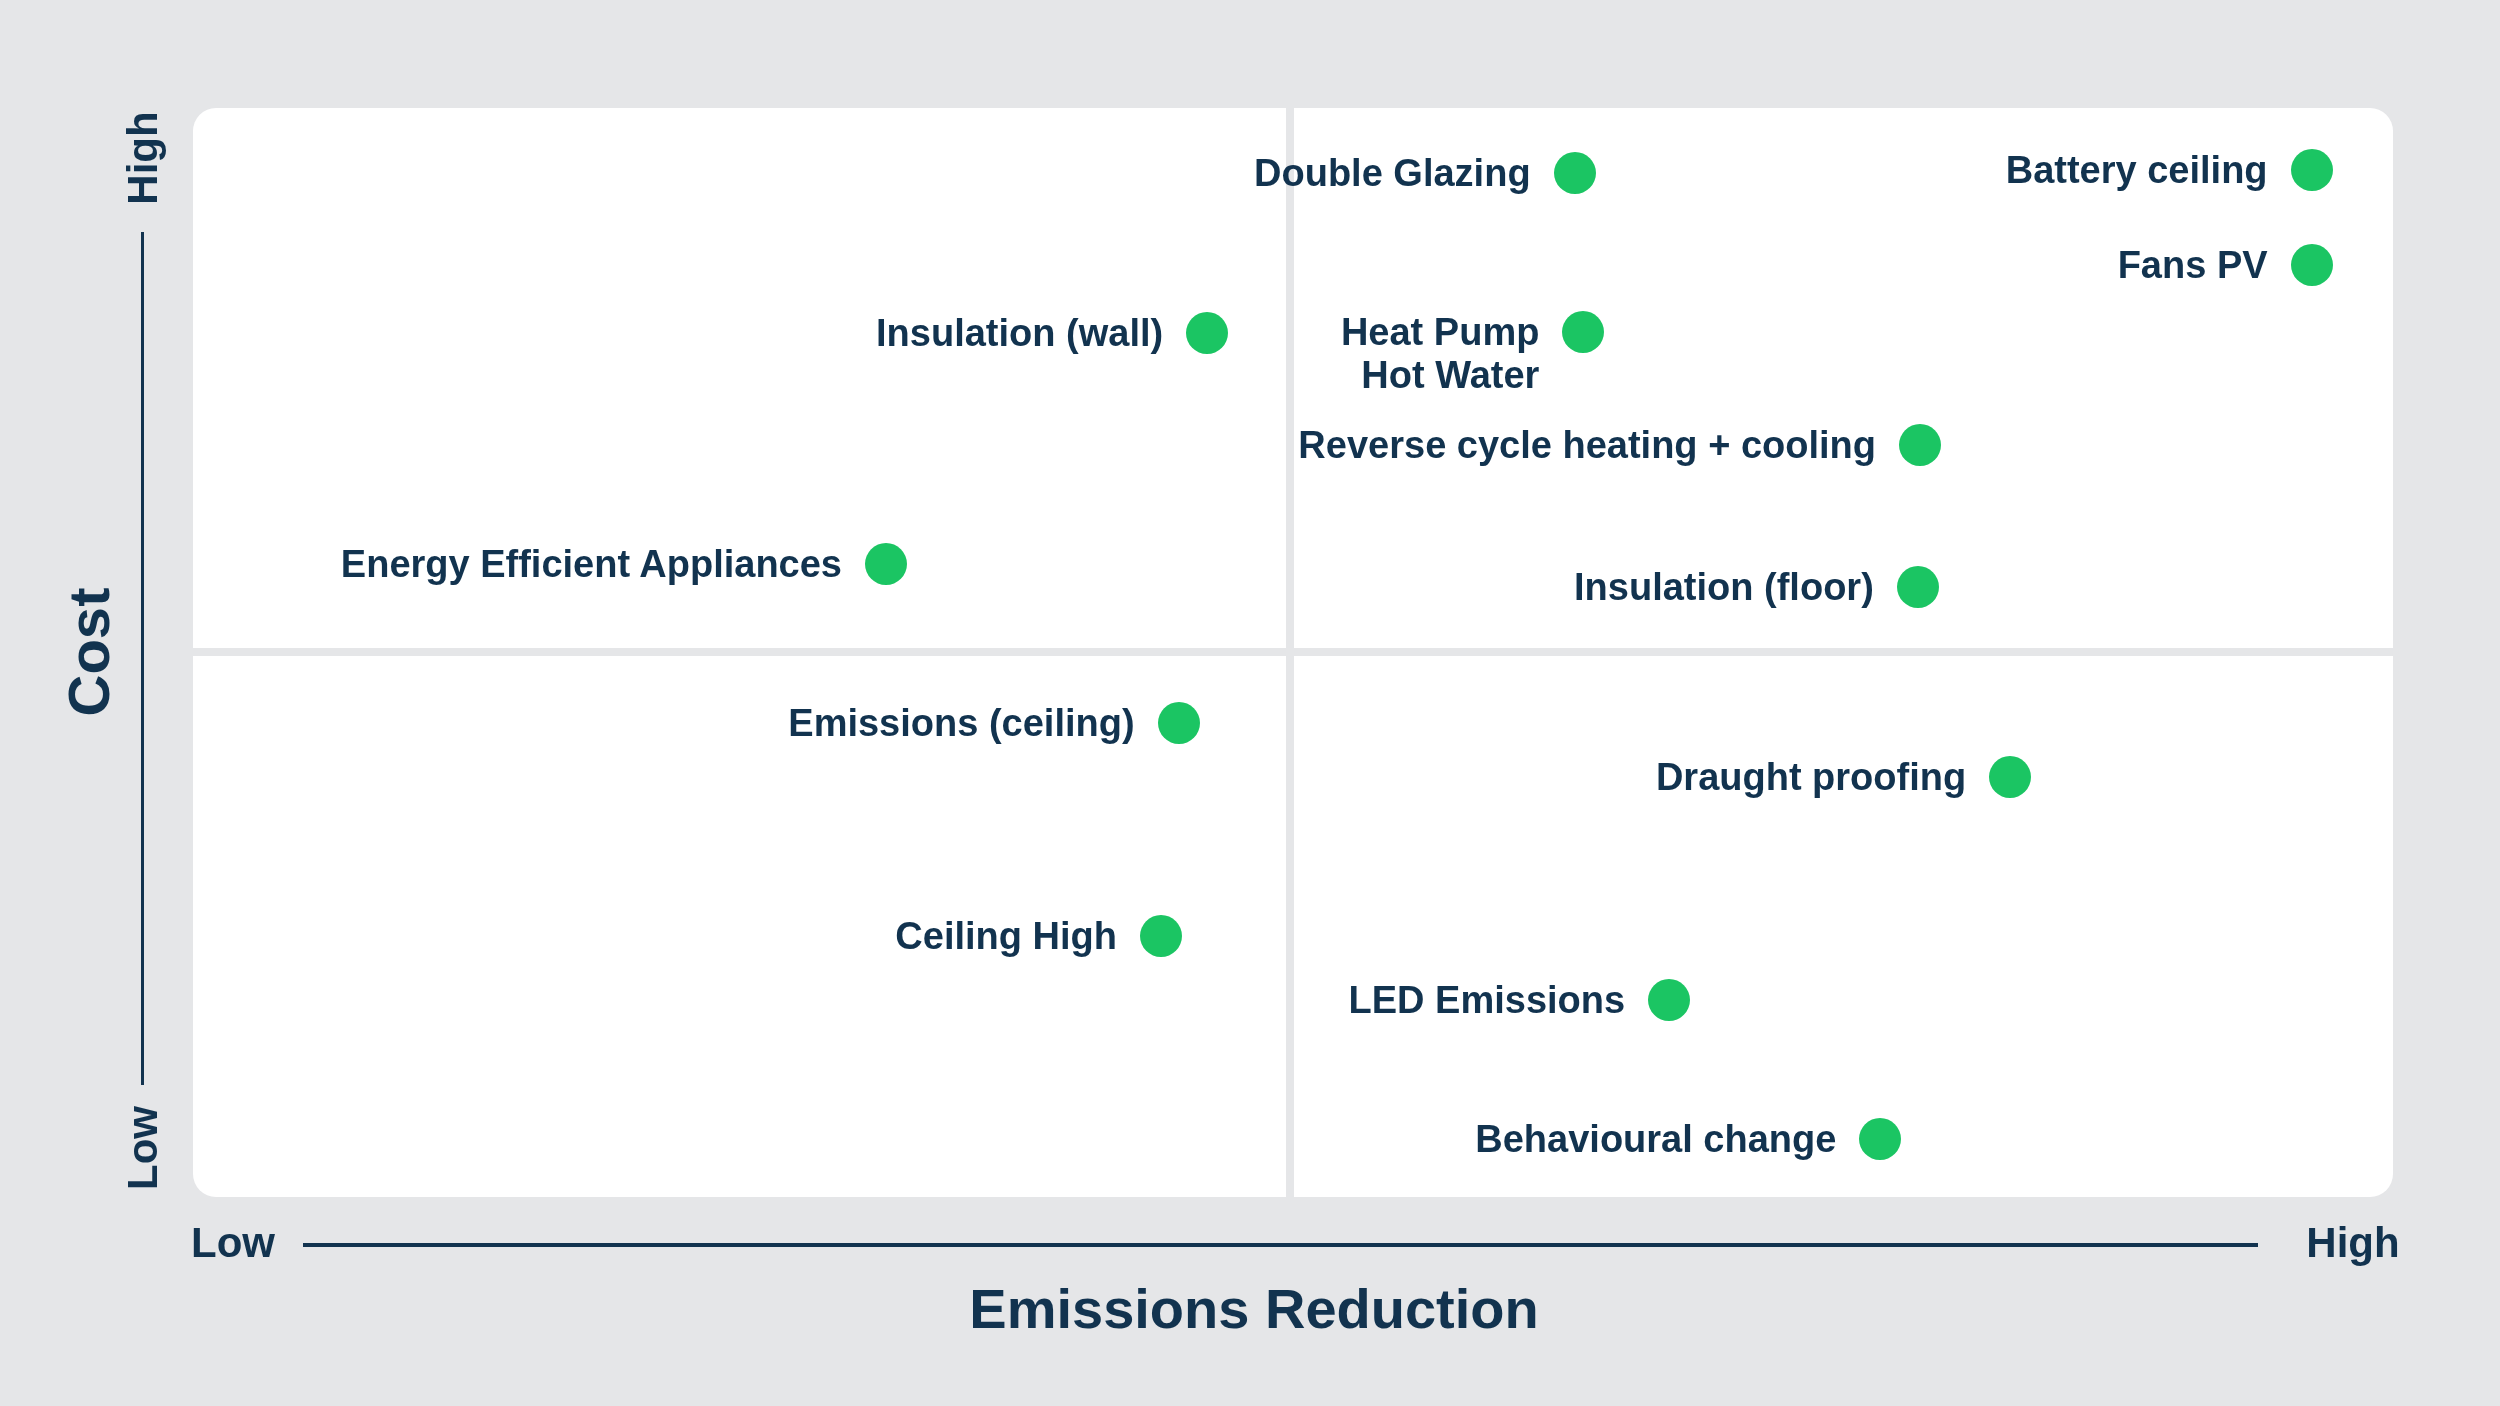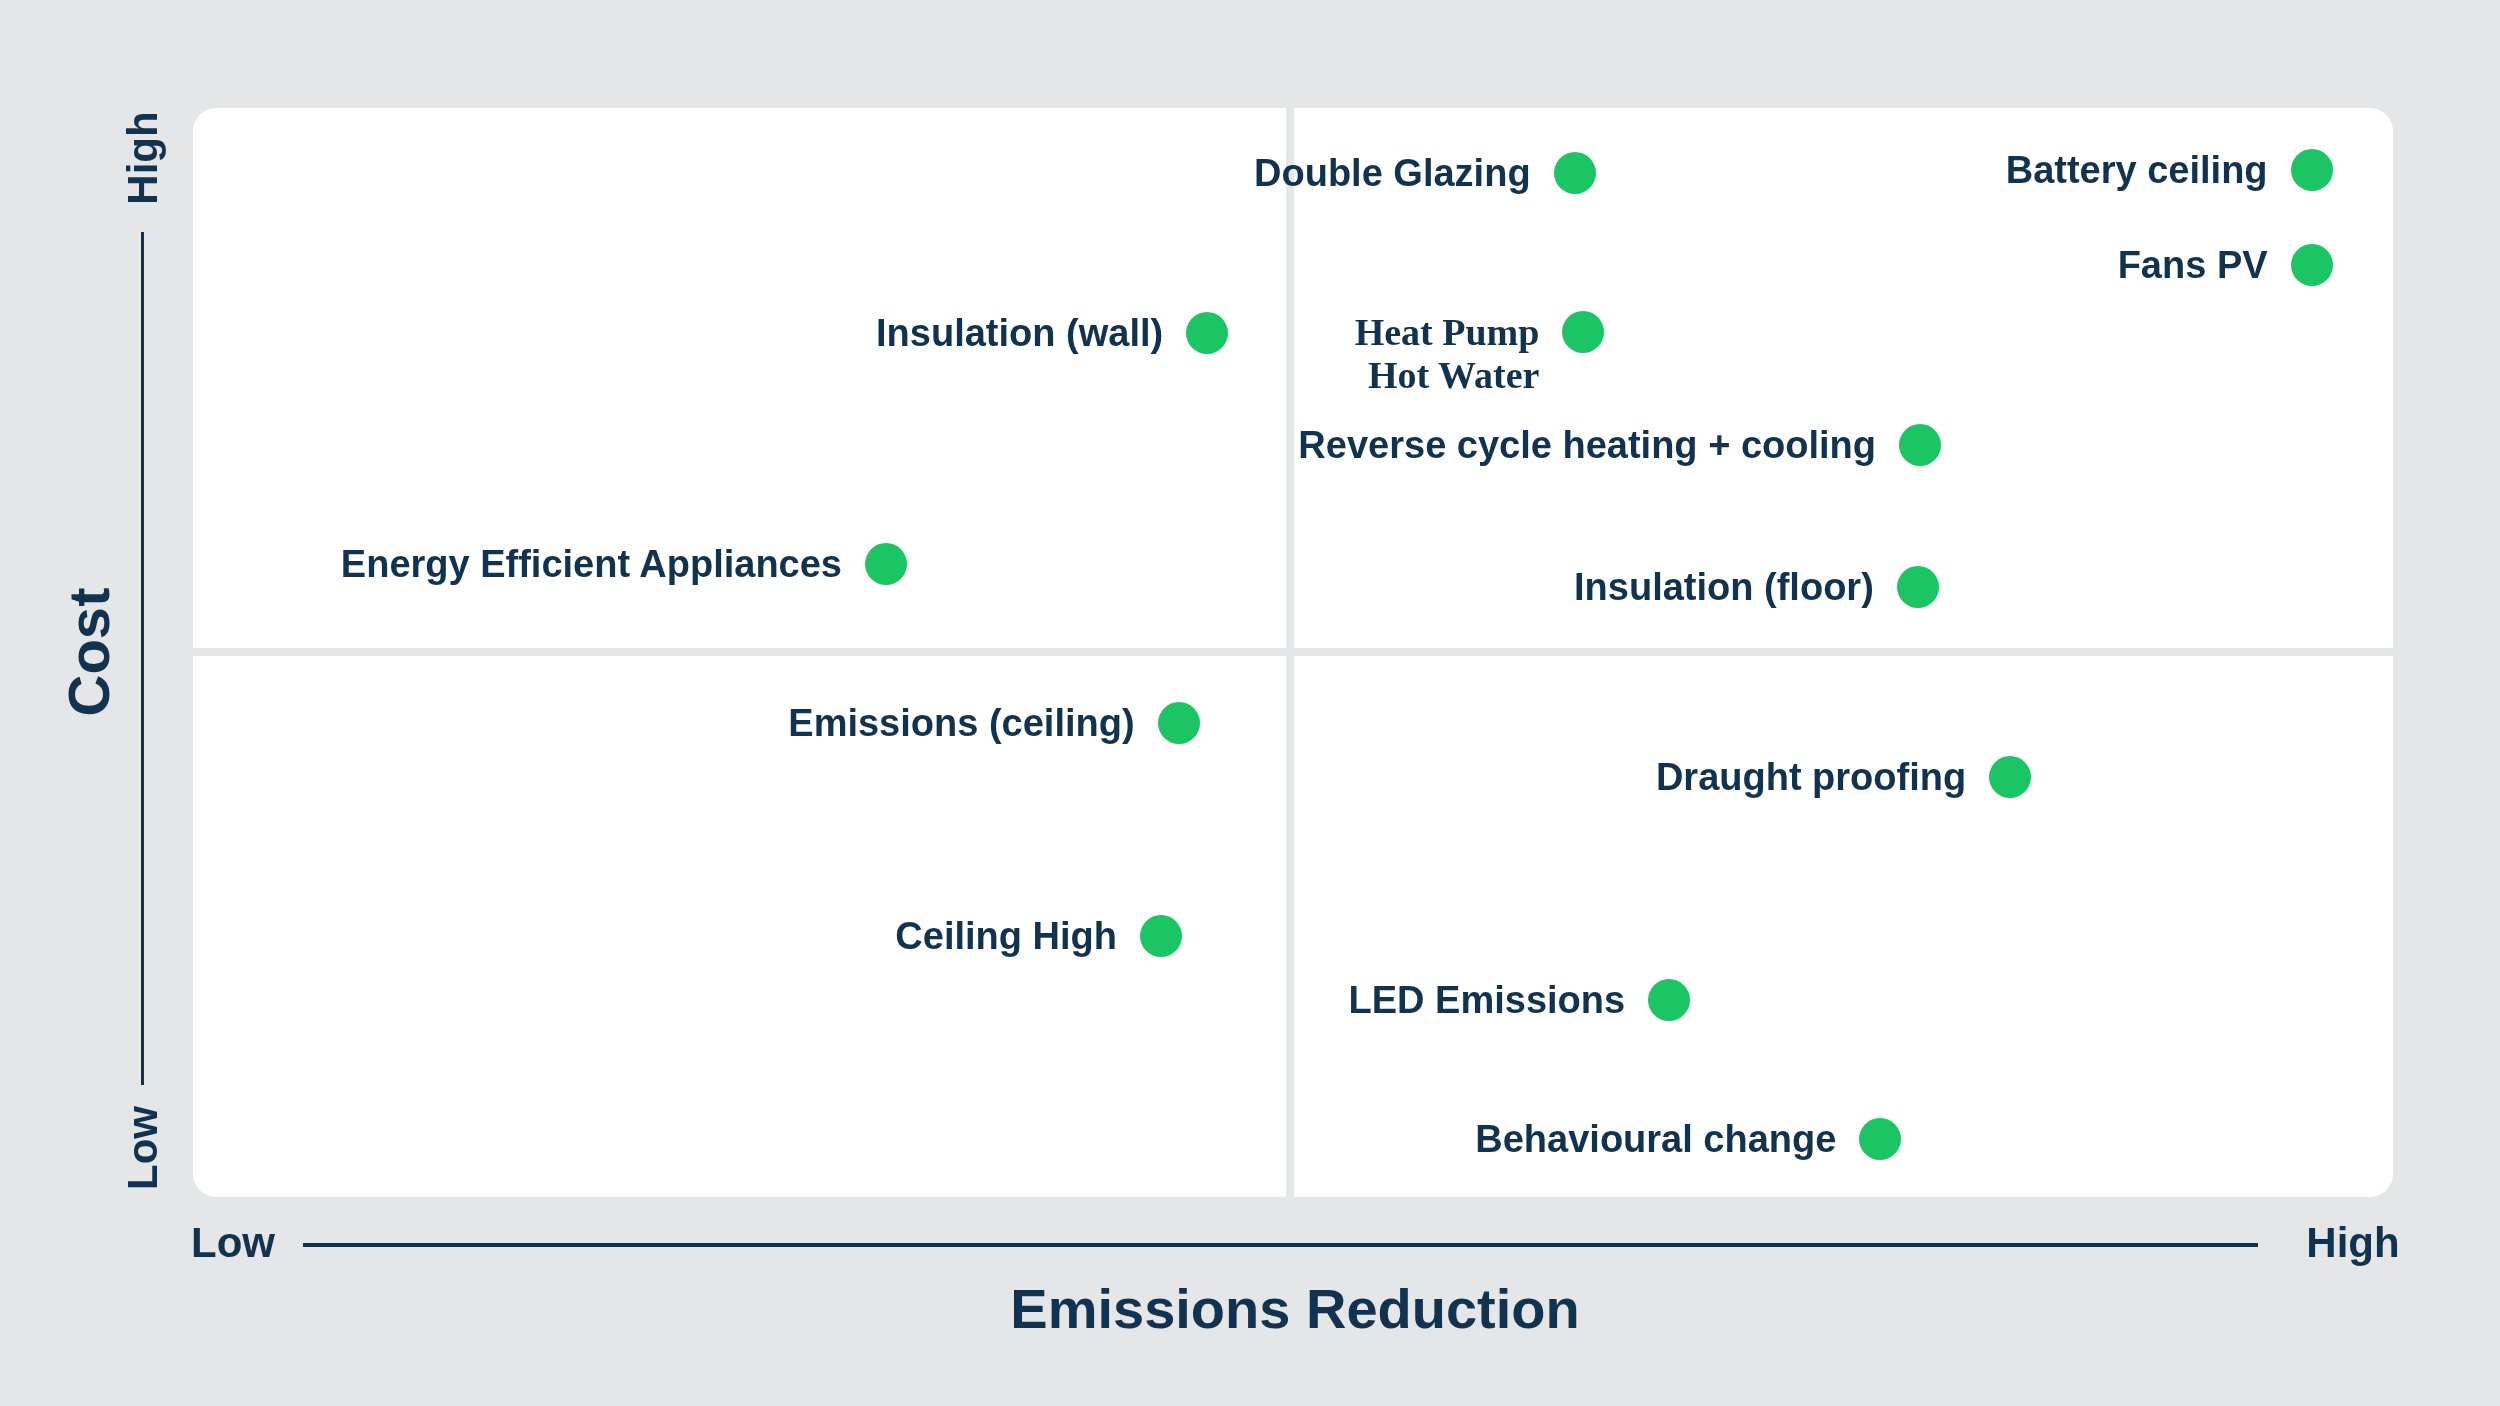--- a/index.html
+++ b/index.html
@@ -50,21 +50,21 @@
     right: 44px; top: 0;
     transform: translateY(-50%);
     width: max-content;
     text-align: right;
     white-space: pre-line;
     font-size: 38px;
     font-weight: 700;
     line-height: 1.12;
     color: var(--navy, #12334f);
   }
-  .point.two-line .plabel { transform: translateY(-25%); font-family: Liberation Serif, serif; }
+  .point.two-line .plabel { transform: translateY(-25%); }
 
   
   .axis-text {
     position: absolute;
     color: var(--navy, #12334f);
     font-weight: 700;
     width: max-content;
   }
   .tick { font-size: 42px; }
   .rot { transform: translate(-50%, -50%) rotate(-90deg); }
@@ -151,15 +151,15 @@
         <div class="point" style="left: 76.7%; top: 94.7%;">
           <span class="plabel">Behavioural change</span>
           <span class="dot"></span>
         </div>
       </div>
   </div>
 
   <div class="axis-text tick ctr" style="left:233px; top:1243px;">Low</div>
   <div class="x-line"></div>
   <div class="axis-text tick ctr" style="left:2353px; top:1243px;">High</div>
-  <div class="axis-text x-title ctr" style="left:1295px; top:1308px;">Emissions Reduction</div>
+  <div class="axis-text x-title ctr" style="left:1254px; top:1308px;">Emissions Reduction</div>
 
 </div>
 
 </body></html>

